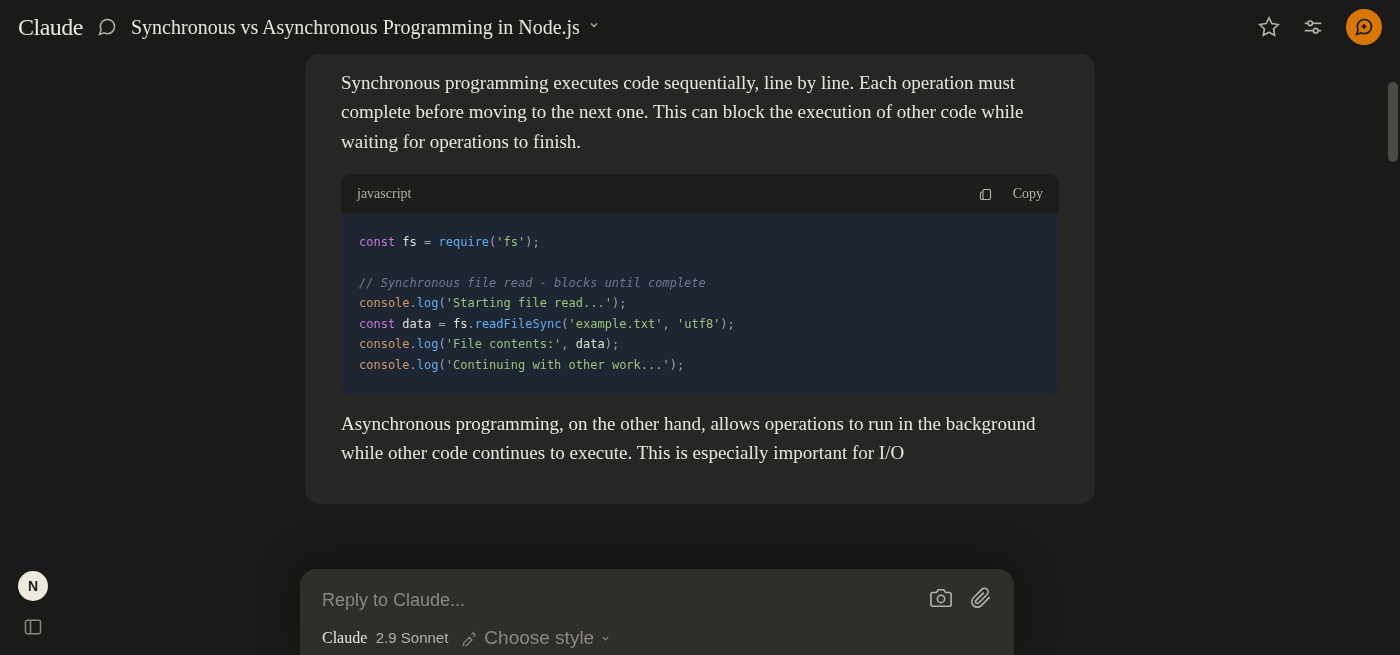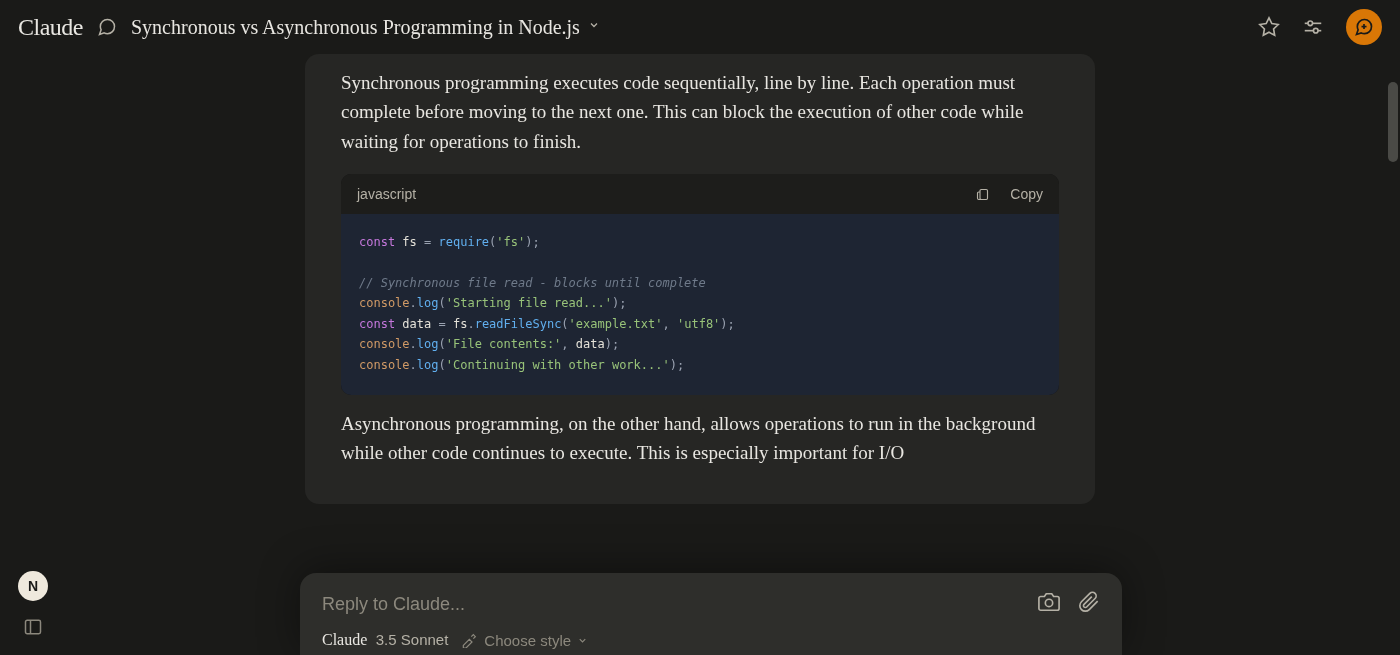--- a/index.html
+++ b/index.html
@@ -69,21 +69,21 @@
     margin-top: 18px;
     background: #141414;
     border-radius: 10px;
     overflow:hidden;
   }
   .code-head {
     height: 40px;
     background: #1d1d1b;
     display:flex; align-items:center; justify-content:space-between;
     padding: 0 16px;
-    font-family: Liberation Sans, sans-serif;
+    font-family: Liberation Serif, serif;
     font-size: 14px;
     color: #b5b1a6;
   }
   .copy-btn { display:flex; align-items:center; gap:20px; cursor:pointer; color:#b5b1a6; font-size:14px;}
   .code-body {
     background: #1e2533;
     padding: 18px 18px 20px 18px;
     font-family: 'Menlo','Consolas',monospace;
     font-size: 12px;
     line-height: 1.7;
@@ -96,42 +96,42 @@
   .tok-fn { color:#61afef; }
   .tok-str { color:#98c379; }
   .tok-cmt { color:#6f7a8a; font-style:italic; }
   .tok-builtin { color:#d19a66; }
 
   
   .input-dock {
     position:absolute;
     bottom:0;
     left: 300px;
-    width: 822px;
+    width: 714px;
     background: #2e2e2b;
     border-radius: 16px 16px 0 0;
     padding: 18px 22px 6px 22px;
     box-shadow: 0 -4px 40px rgba(0,0,0,.4);
   }
   .input-row1 { display:flex; align-items:center; justify-content:space-between; }
   .reply-ph {
     font-family: -apple-system, sans-serif;
     font-size: 18px;
     color: #8c887d;
   }
   .input-icons { display:flex; gap:18px; color:#b5b1a6;}
   .input-row2 {
     display:flex; align-items:center; gap:14px;
     margin-top: 14px;
     font-family: -apple-system, sans-serif;
     color:#b5b1a6;
   }
   .model-label { color:#e8e6e1; font-size:16px; font-family: Georgia, serif;}
   .model-ver { color:#b5b1a6; font-size:15px; margin-left:4px;}
-  .style-btn { display:flex; align-items:center; gap:6px; color:#8c887d; font-size:15px; cursor:pointer;}
+  .style-btn { display:flex; align-items:center; gap:6px; color:#8c887d; font-size:19px; cursor:pointer;}
 
   
   .left-stack {
     position:absolute;
     left: 18px;
     bottom: 14px;
     display:flex; flex-direction:column; gap:16px; align-items:center;
   }
   .user-avatar {
     width:30px; height:30px; border-radius:50%;
@@ -238,21 +238,21 @@
       <span>
         <svg width="22" height="22" viewBox="0 0 24 24" fill="none" stroke="currentColor" stroke-width="1.8">
             <path d="M21.44 11.05l-9.19 9.19a6 6 0 0 1-8.49-8.49l9.19-9.19a4 4 0 0 1 5.66 5.66l-9.2 9.19a2 2 0 0 1-2.83-2.83l8.49-8.48"></path>
           </svg>
       </span>
     </div>
   </div>
   <div class="input-row2">
     <span>
       <span class="model-label">Claude</span>
-      <span class="model-ver">3.5 Sonnet</span>
+      <span class="model-ver">2.9 Sonnet</span>
     </span>
     <span class="style-btn">
       <svg width="16" height="16" viewBox="0 0 24 24" fill="none" stroke="currentColor" stroke-width="1.8">
           <path d="M2 20l9-9 4 4-9 9H2v-4z"></path>
           <path d="M14 7l3-3 3 3-3 3"></path>
         </svg>
       <span>Choose style</span>
       <svg width="11" height="11" viewBox="0 0 24 24" fill="none" stroke="currentColor" stroke-width="2.5">
           <polyline points="6 9 12 15 18 9"></polyline>
         </svg>

